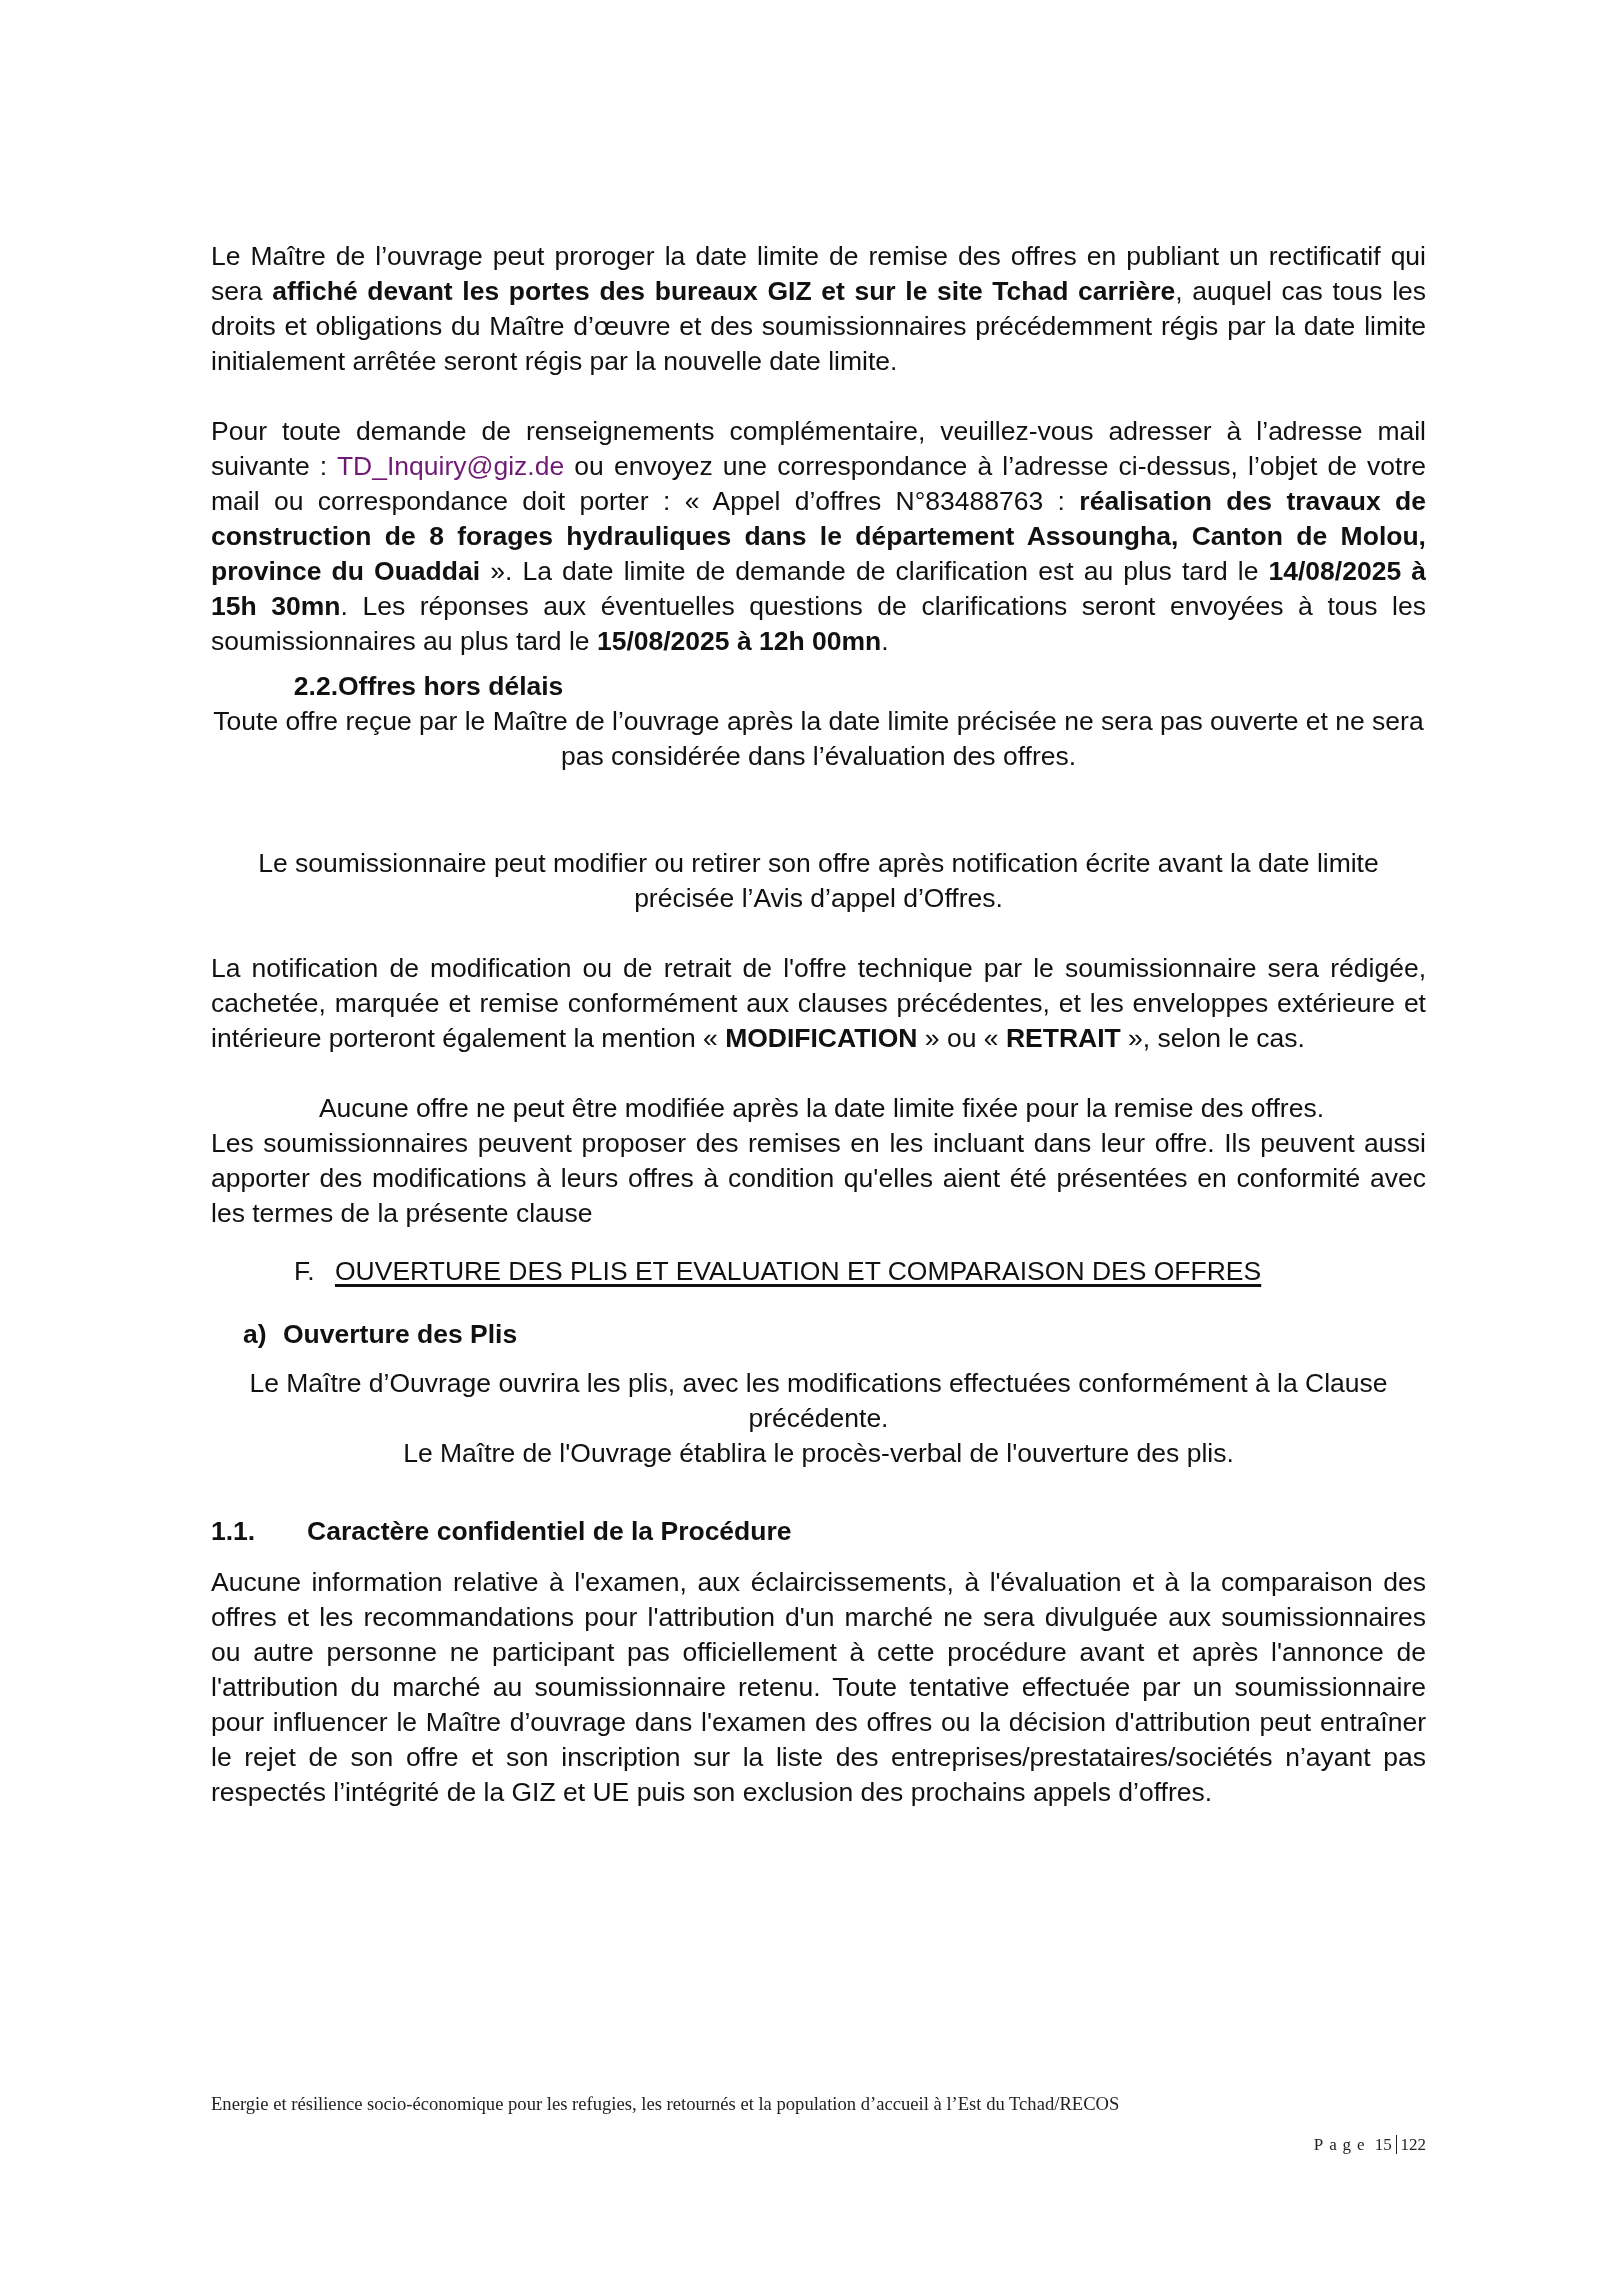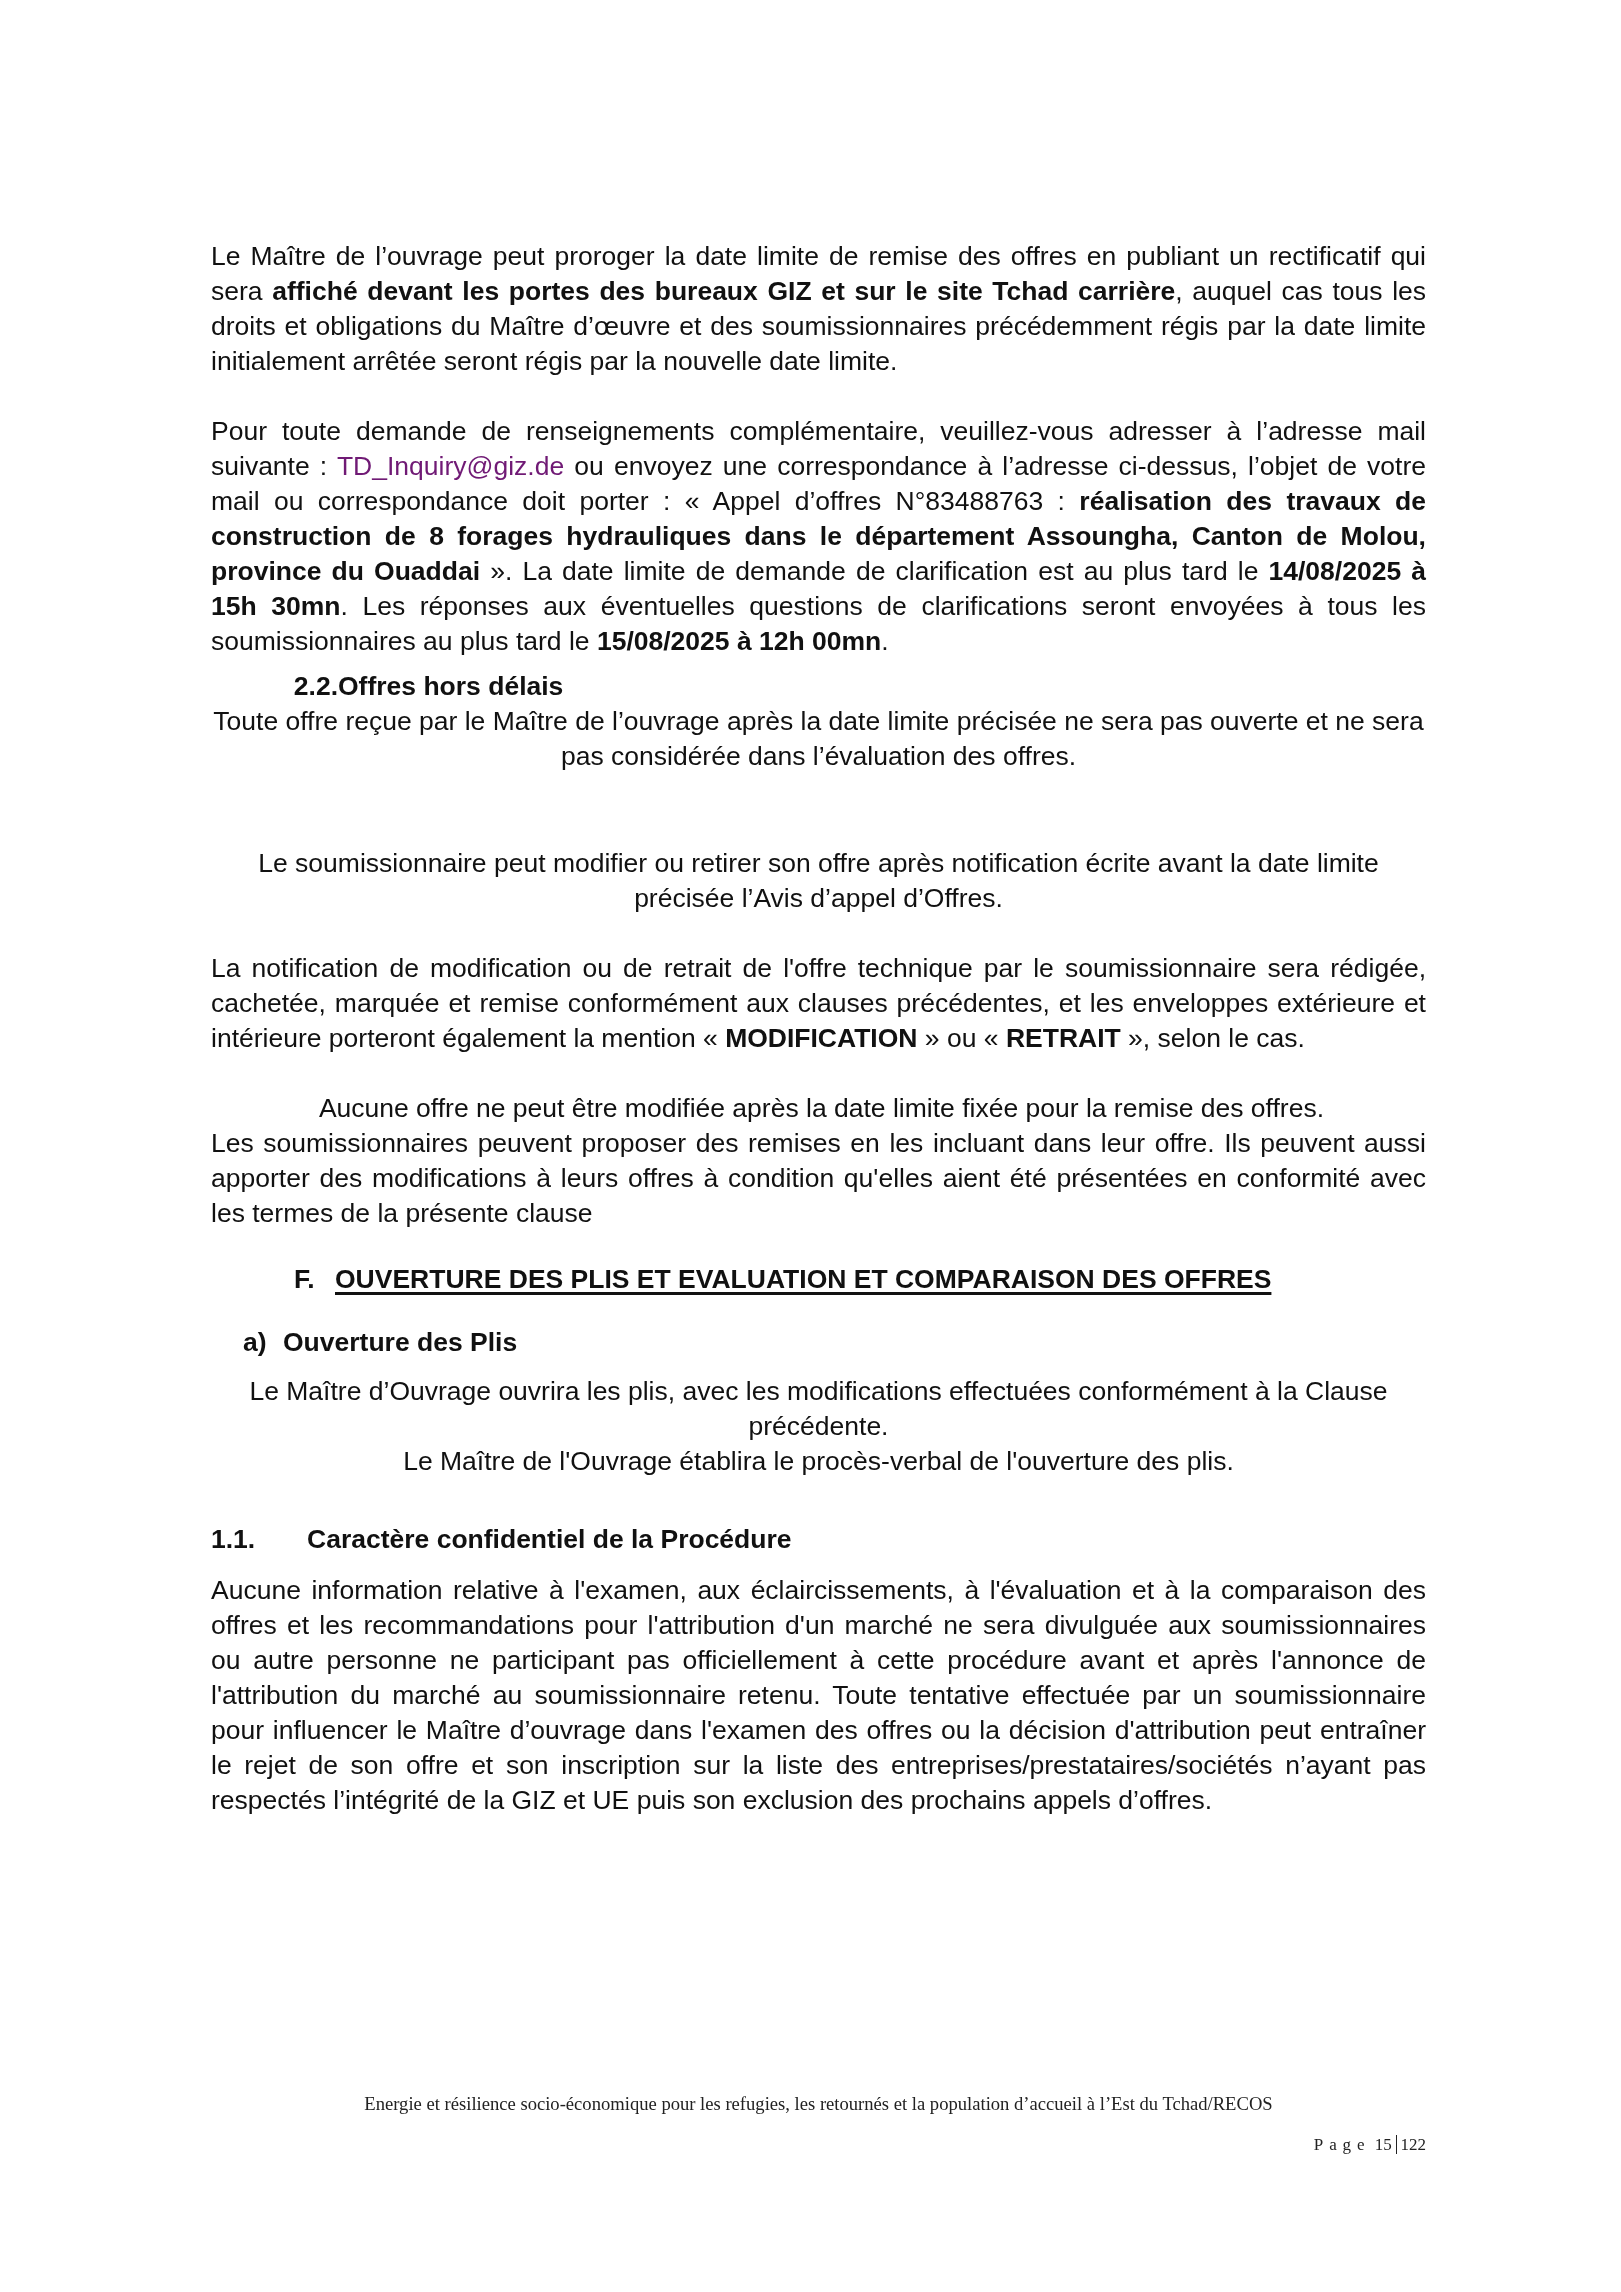--- a/index.html
+++ b/index.html
@@ -9,31 +9,31 @@
     font-family:"Liberation Sans", sans-serif; font-size:26.5px; line-height:35px; color:#111;
   }
   p { margin:0; text-align:justify; }
   .nojust { text-align:center; }
   b { font-weight:bold; }
   .mail { color:#701a75; }
   .gap1 { height:35px; }
   .gap2 { height:72px; }
   .h22 { font-weight:bold; margin:0; padding-left:32px; display:flex; }
   .h22 .num { width:95px;text-align:right; }
-  .hF { font-weight:bold; padding-left:83px; margin-top:8px; }
+  .hF { font-weight:normal; padding-left:83px; margin-top:0; }
   .hF .letter { display:inline-block; width:41px; }
   .hF .title { text-decoration:underline; text-decoration-thickness:2.9px; text-underline-offset:3.9px; }
   .ha { font-weight:bold; padding-left:32px; margin-top:28px; }
   .ha .num { display:inline-block; width:40px; }
   .h11 { font-weight:bold; display:flex; }
   .h11 .num { width:96px; }
   .footer {
     position:absolute; left:211px; width:1215px; font-family:"Liberation Serif", serif; color:#222;
   }
-  .footer-project { top:2093px; text-align:center; font-size:18.6px; }
+  .footer-project { top:2093px; font-size:18.6px; }
   .footer-page { top:2135px; text-align:right; font-size:17px; padding-right:7.8px; }
   .footer-page .pg-word { letter-spacing:5.9px; }
   .footer-page .sep { border-left:1.5px solid #222; margin:0 3.9px; }
 </style>
 </head>
 <body>
 
 <div class="page">
 
   <p><span>Le Maître de l’ouvrage peut proroger la date limite de remise des offres en publiant un rectificatif qui sera </span><b>affiché devant les portes des bureaux GIZ et sur le site Tchad carrière</b><span>, auquel cas tous les droits et obligations du Maître d’œuvre et des soumissionnaires précédemment régis par la date limite initialement arrêtée seront régis par la nouvelle date limite.</span></p>

